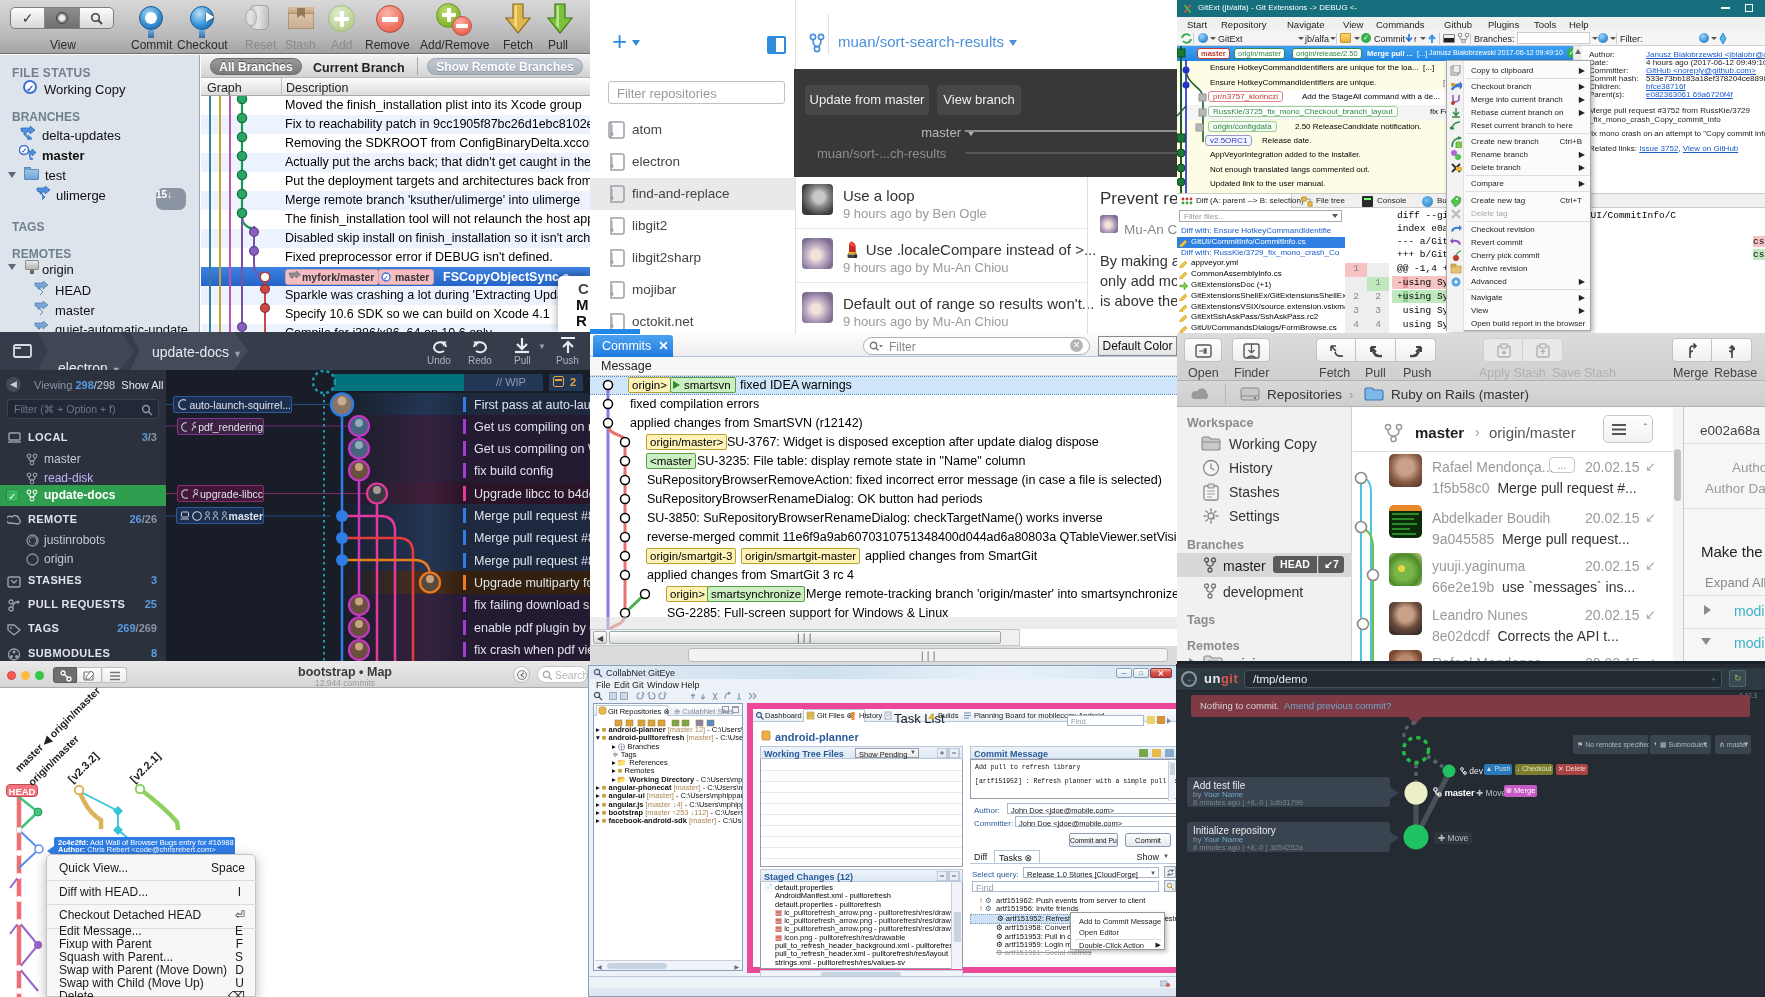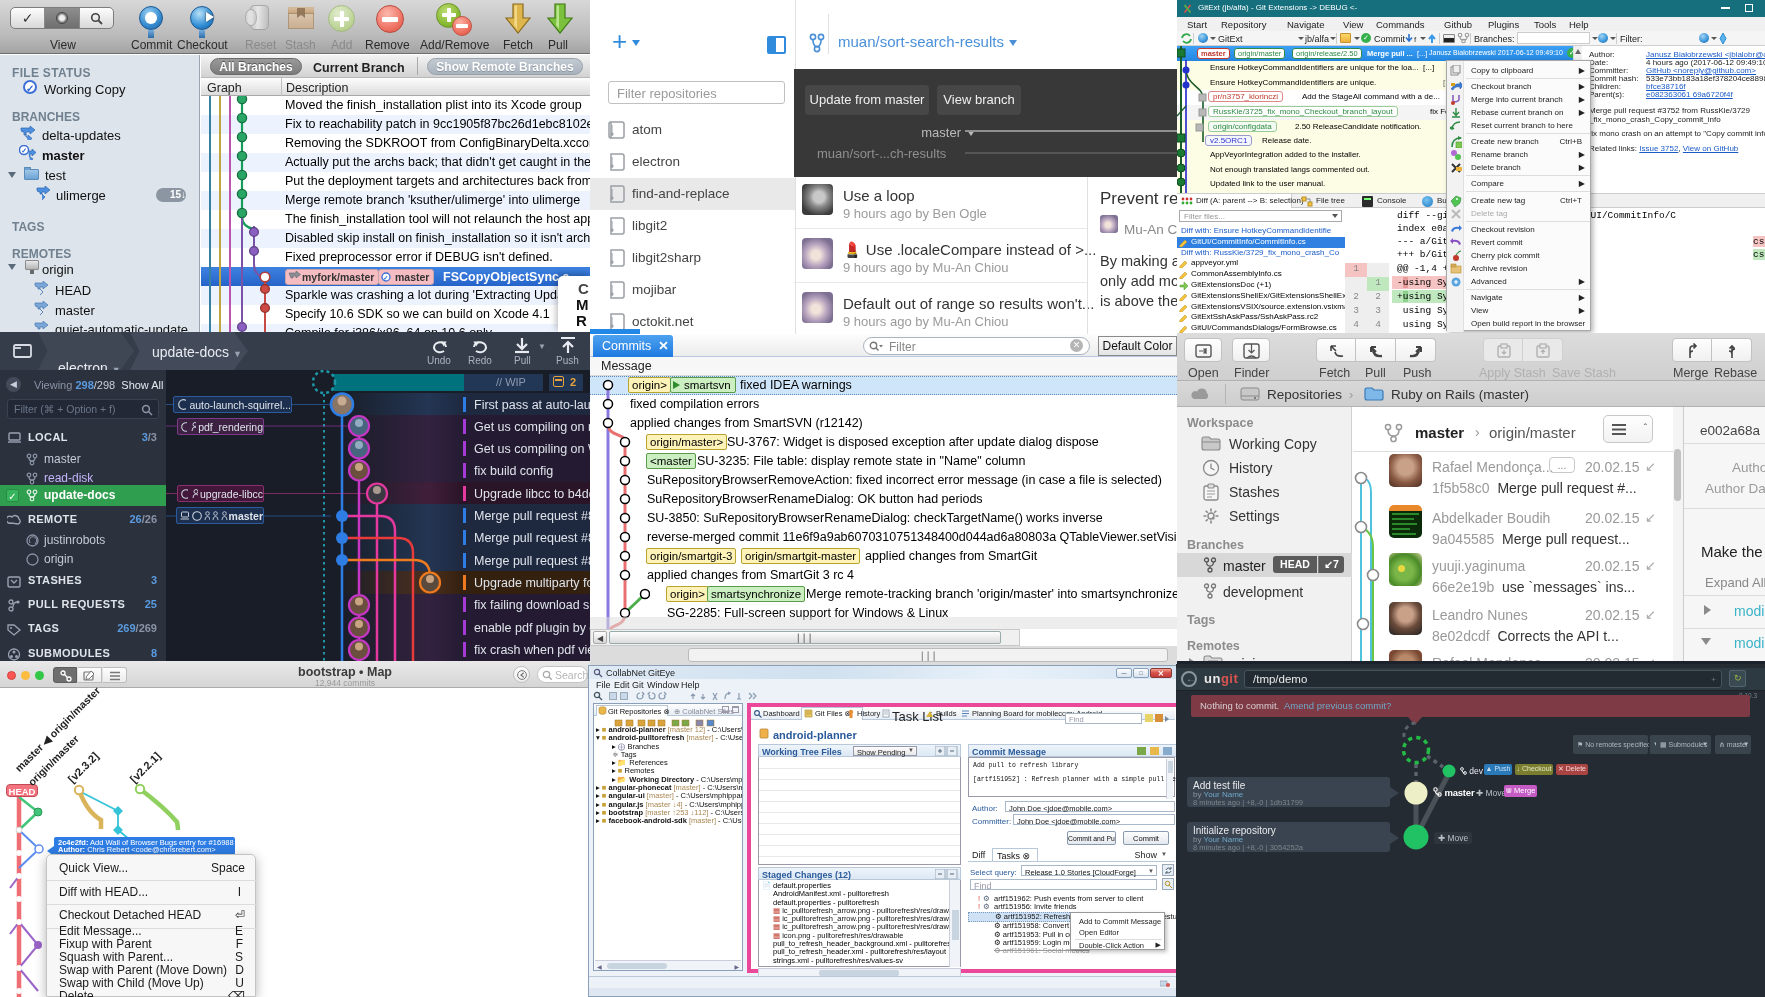--- a/index.html
+++ b/index.html
@@ -95,21 +95,21 @@
     <div class="abs" style="left:42px;top:93px;font-size:13px;color:#111;font-weight:bold">master</div>
     <div class="abs" style="left:8px;top:117px;width:0;height:0;border-top:6px solid #5a6a7a;border-left:4.5px solid transparent;border-right:4.5px solid transparent"></div>
     <div class="abs" style="left:24px;top:114px;width:15px;height:11px;background:linear-gradient(#9ec7e8,#6da3d4);border:1px solid #5b8cb8;border-radius:1px"></div>
     <div class="abs" style="left:24px;top:112px;width:7px;height:3px;background:#6da3d4;border:1px solid #5b8cb8;border-bottom:none;border-radius:1px 1px 0 0"></div>
     <div class="abs" style="left:45px;top:113px;font-size:13px;color:#111">test</div>
     <svg class="abs" style="left:36px;top:131px" width="16" height="14">
         <path d="M1 2 h8 v-2 l5 4 -5 4 v-2 h-3 v2 h-2 v-2 q-3 0 -3 -2z" fill="#4f8fe0" stroke="#2c66b2" stroke-width=".7"></path>
         <path d="M6 8 l3 3 -3 3" fill="#4f8fe0" stroke="#2c66b2" stroke-width=".7"></path>
       </svg>
     <div class="abs" style="left:56px;top:133px;font-size:13px;color:#111">ulimerge</div>
-    <div class="abs" style="left:156px;top:133px;width:30px;height:14px;border-radius:7px;background:#8c96a3;color:#fff;font-size:10px;font-weight:bold;text-align:right;line-height:13px">15↓</div>
+    <div class="abs" style="left:156px;top:133px;width:30px;height:22px;border-radius:7px;background:#8c96a3;color:#fff;font-size:10px;font-weight:bold;text-align:left;line-height:13px">15↓</div>
     <div class="abs" style="left:12px;top:165px;font-size:12px;font-weight:bold;color:#70808f">TAGS</div>
     <div class="abs" style="left:12px;top:192px;font-size:12px;font-weight:bold;color:#70808f">REMOTES</div>
     <div class="abs" style="left:8px;top:209px;width:0;height:0;border-top:6px solid #5a6a7a;border-left:4.5px solid transparent;border-right:4.5px solid transparent"></div>
     <div class="abs" style="left:25px;top:205px;width:14px;height:10px;background:linear-gradient(#e8e8e8,#b5b5b5);border:1px solid #8a8a8a;border-radius:1px"></div>
     <div class="abs" style="left:30px;top:215px;width:4px;height:4px;background:#6a6a6a"></div>
     <div class="abs" style="left:42px;top:207px;font-size:13px;color:#111">origin</div>
     <svg class="abs" style="left:34px;top:226px" width="16" height="14">
         <path d="M1 2 h8 v-2 l5 4 -5 4 v-2 h-3 v2 h-2 v-2 q-3 0 -3 -2z" fill="#7aa7d8" stroke="#4a7ab2" stroke-width=".7"></path>
         <path d="M6 8 l3 3 -3 3" fill="none" stroke="#4a7ab2" stroke-width=".9"></path>
       </svg>
@@ -1387,21 +1387,21 @@
       <div>▸ <span style="color:#c8a038">■</span> <b>facebook-android-sdk</b> <span style="color:#a85">[master]</span> - C:\Users\mphippa</div>
     </div>
 
     <div class="abs" style="left:1px;top:256px;width:146px;height:10px;background:#f0f4f8;border-top:1px solid #ccd">
       <div style="position:absolute;left:2px;top:2px;font-size:6px;color:#668">◀</div>
       <div style="position:absolute;left:12px;top:2px;width:60px;height:6px;background:#c8d4e0;border-radius:3px"></div>
       <div style="position:absolute;right:2px;top:2px;font-size:6px;color:#668">▶</div>
     </div>
   </div>
 
-  <div class="abs" style="left:158px;top:37px;width:466px;height:270px;background:#fff;border:4px solid #ec4899">
+  <div class="abs" style="left:158px;top:37px;width:466px;height:270px;background:#fff;border:6px solid #ec4899">
 
     <div class="abs" style="left:0;top:0;width:424px;height:13px;background:linear-gradient(#fdfdfd,#e8eef5);border-bottom:1px solid #b8c8d8"></div>
     <svg class="abs" style="left:2px;top:2px" width="9" height="9">
         <circle cx="4" cy="4" r="2.4" fill="none" stroke="#358" stroke-width="1.1"></circle>
         <line x1="5.8" y1="5.8" x2="8.5" y2="8.5" stroke="#358" stroke-width="1.1"></line>
       </svg>
     <span class="abs" style="left:12px;top:2px;color:#222;font-size:7.5px">Dashboard</span>
     <div class="abs" style="left:50px;top:0;width:62px;height:13px;background:#fff;border:1px solid #b8c8d8;border-bottom:none"></div>
     <svg class="abs" style="left:53px;top:2px" width="9" height="9">
         <path d="M1 1 h7 v7 h-7z" fill="#e8c868" stroke="#a8882a" stroke-width=".6"></path>

